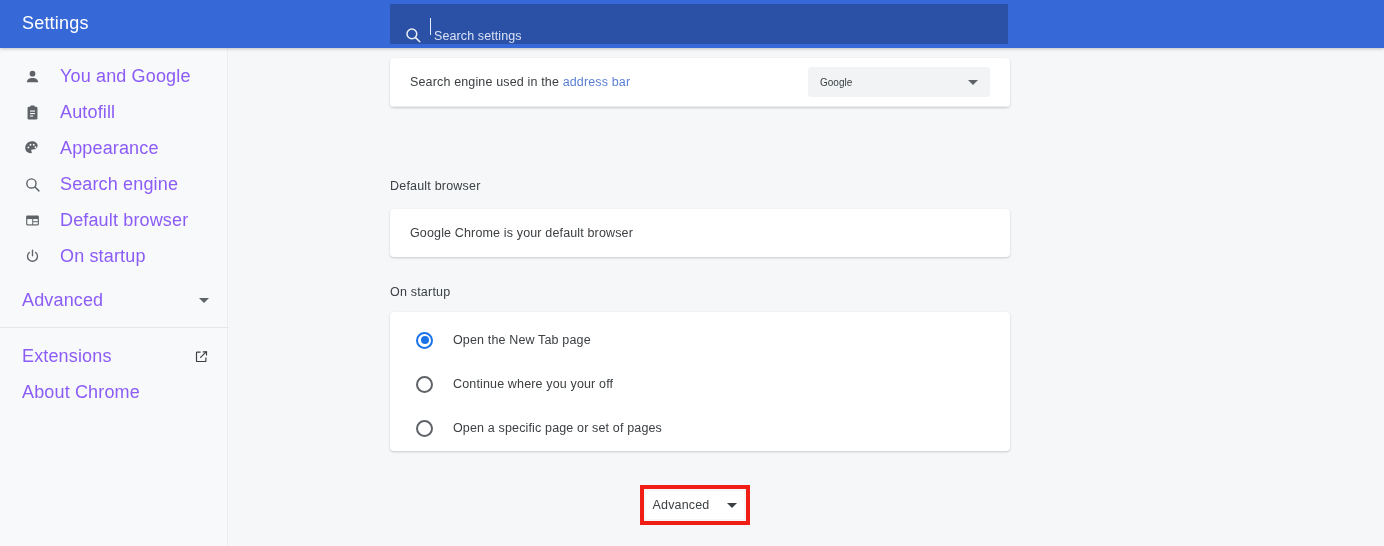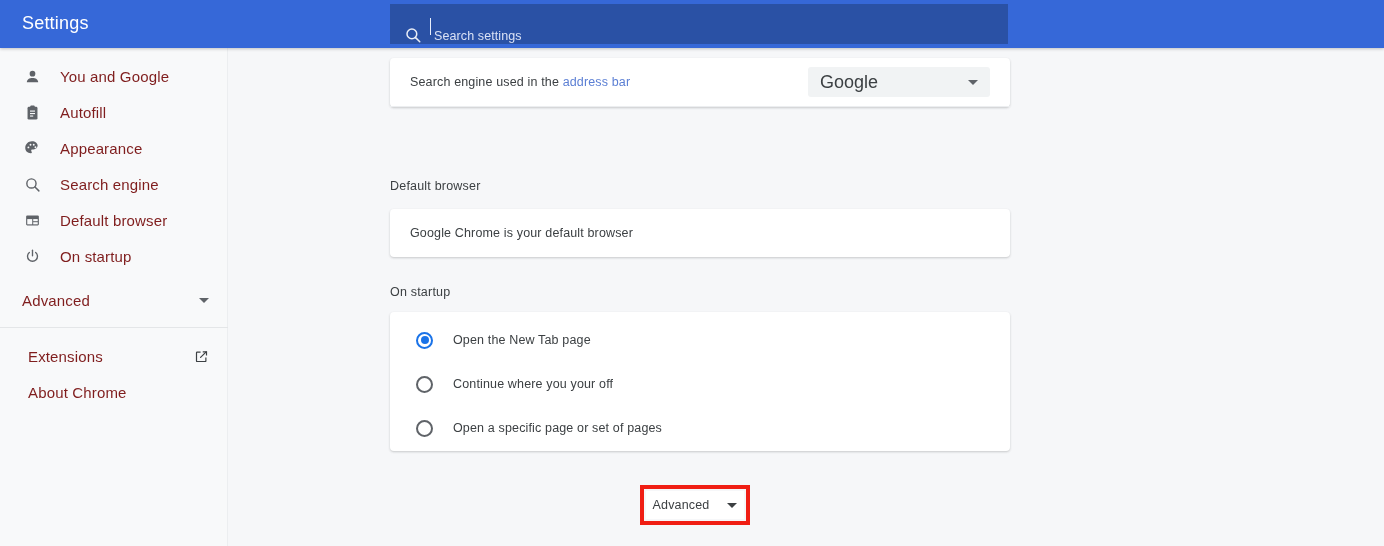--- a/index.html
+++ b/index.html
@@ -94,22 +94,22 @@
     height: 20px;
     flex: 0 0 20px;
     display: flex;
     align-items: center;
     justify-content: center;
     color: #5f6368;
   }
   .nav-icon svg { display: block; }
   .nav-label {
     margin-left: 18px;
-    font-size: 15px;
-    color: #7f1d1d;
+    font-size: 18px;
+    color: #8b5cf6;
     letter-spacing: .15px;
   }
 
   .nav-advanced {
     position: relative;
     height: 36px;
     display: flex;
     align-items: center;
     padding-left: 22px;
     padding-right: 18px;
@@ -133,21 +133,21 @@
 
   .nav-item-plain {
     position: relative;
     height: 36px;
     display: flex;
     align-items: center;
     padding-left: 22px;
     padding-right: 18px;
     cursor: pointer;
   }
-  .nav-item-plain .nav-label { margin-left: 6px; }
+  .nav-item-plain .nav-label { margin-left: 0; }
   .nav-item-plain .spacer { flex: 1 1 auto; }
   .ext-icon { color: #3c4043; display:block; }
 
   
   .content {
     position: absolute;
     top: 48px;
     left: 228px;
     width: 1156px;
     height: 498px;
@@ -191,21 +191,21 @@
     width: 182px;
     height: 30px;
     background: #f1f3f4;
     border-radius: 3px;
     display: flex;
     align-items: center;
     padding: 0 12px;
     cursor: pointer;
   }
   .select-value {
-    font-size: 18px;
+    font-size: 10px;
     color: #3c4043;
   }
   .select .spacer { flex: 1 1 auto; }
 
   .chev-right {
     width: 0; height: 0;
     border-top: 5px solid transparent;
     border-bottom: 5px solid transparent;
     border-left: 6px solid #5f6368;
   }

